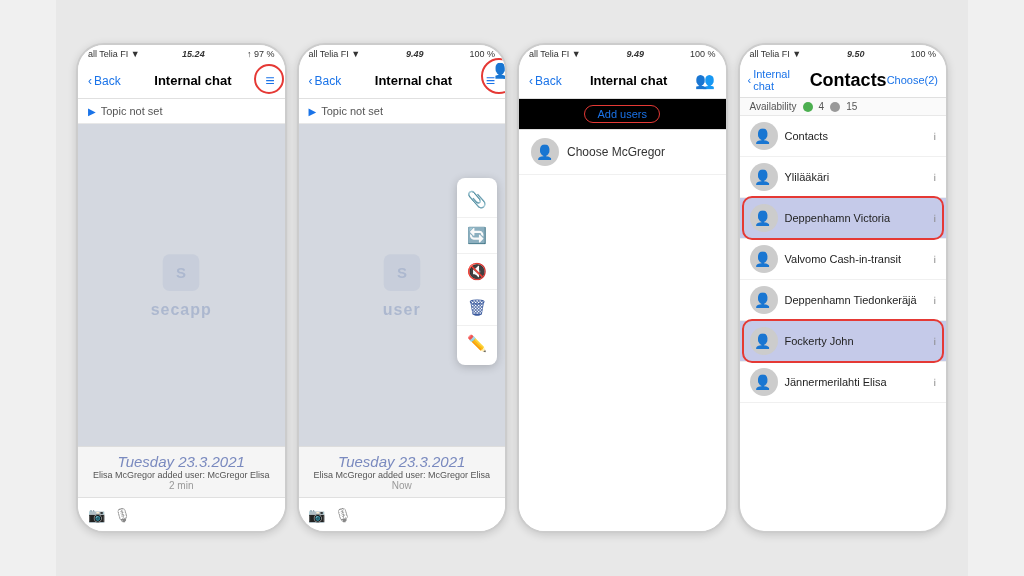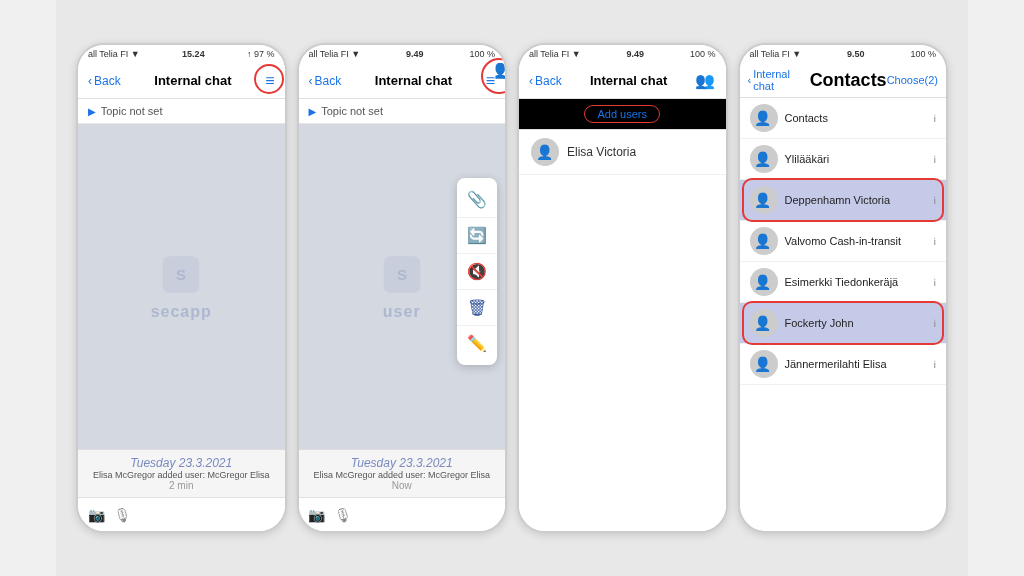--- a/index.html
+++ b/index.html
@@ -40,21 +40,21 @@
       display: flex;
       justify-content: space-between;
       align-items: center;
       padding: 4px 10px;
       font-size: 9px;
       color: #333;
       background: #fff;
       min-height: 18px;
     }
     .status-left { display: flex; gap: 3px; align-items: center; }
-    .status-center { font-weight: 600; font-size: 9px; }
+    .status-center { font-weight: 600; font-size: 9px; font-style: italic; }
     .status-right { display: flex; gap: 3px; align-items: center; font-size: 9px; }
     
     .nav-bar {
       display: flex;
       align-items: center;
       justify-content: space-between;
       padding: 5px 10px;
       background: #fff;
       border-bottom: 1px solid #e0e0e0;
       min-height: 36px;
@@ -107,21 +107,21 @@
     .secapp-text { font-size: 16px; font-weight: 600; color: #3a5a9e; letter-spacing: 1px; }
     
     .chat-footer {
       background: #f5f5f5;
       border-top: 1px solid #ddd;
       padding: 6px 10px;
       font-size: 9px;
       color: #777;
       text-align: center;
     }
-    .chat-footer .date { color: #7a8abf; font-style: italic; font-size: 12px; }
+    .chat-footer .date { color: #7a8abf; font-style: italic; font-size: 15px; }
     .chat-footer .user-msg { font-size: 9px; color: #555; }
     .chat-footer .time-stamp { font-size: 10px; color: #999; }
     
     .input-bar {
       display: flex;
       align-items: center;
       padding: 5px 10px;
       background: #fff;
       border-top: 1px solid #e0e0e0;
       gap: 8px;
@@ -343,39 +343,46 @@
       </div>
       <span class="nav-title">Internal chat</span>
       <span class="nav-icon">👥</span>
     </div>
     <div class="add-users-header">
       <div class="add-users-btn">Add users</div>
     </div>
     <div style="flex:1; background:#fff;">
       <div class="user-list-item">
         <div class="avatar">👤</div>
-        <span class="user-name">Elisa Victoria</span>
+        <span class="user-name">Choose McGregor</span>
       </div>
     </div>
   </div>
 
   <div class="phone-frame">
     <div class="status-bar">
       <span class="status-left">all Telia FI ▼</span>
       <span class="status-center">9.50</span>
       <span class="status-right">100 %</span>
     </div>
     <div class="contacts-nav">
       <div class="nav-back">
         <span>‹</span>
         <span>Internal chat</span>
       </div>
       <span class="contacts-title">Contacts</span>
       <span class="contacts-choose">Choose(2)</span>
     </div>
+    <div class="availability-bar">
+      <span>Availability</span>
+      <span class="avail-dot avail-green"></span>
+      <span>4</span>
+      <span class="avail-dot avail-grey"></span>
+      <span>15</span>
+    </div>
     <div class="contacts-body">
       <div class="contact-item">
         <div class="avatar">👤</div>
         <span class="contact-name">Contacts</span>
         <span class="contact-info-icon">ℹ</span>
       </div>
       <div class="contact-item">
         <div class="avatar">👤</div>
         <span class="contact-name">Ylilääkäri</span>
         <span class="contact-info-icon">ℹ</span>
@@ -387,21 +394,21 @@
 
         <span style="position:absolute;inset:-2px 2px;border:2px solid #e53935;border-radius:10px;pointer-events:none;"></span>
       </div>
       <div class="contact-item">
         <div class="avatar">👤</div>
         <span class="contact-name">Valvomo Cash-in-transit</span>
         <span class="contact-info-icon">ℹ</span>
       </div>
       <div class="contact-item">
         <div class="avatar">👤</div>
-        <span class="contact-name">Esimerkki Tiedonkeräjä</span>
+        <span class="contact-name">Deppenhamn Tiedonkeräjä</span>
         <span class="contact-info-icon">ℹ</span>
       </div>
       <div class="contact-item selected" style="position:relative;">
         <div class="avatar">👤</div>
         <span class="contact-name">Fockerty John</span>
         <span class="contact-info-icon">ℹ</span>
 
         <span style="position:absolute;inset:-2px 2px;border:2px solid #e53935;border-radius:10px;pointer-events:none;"></span>
       </div>
       <div class="contact-item">

